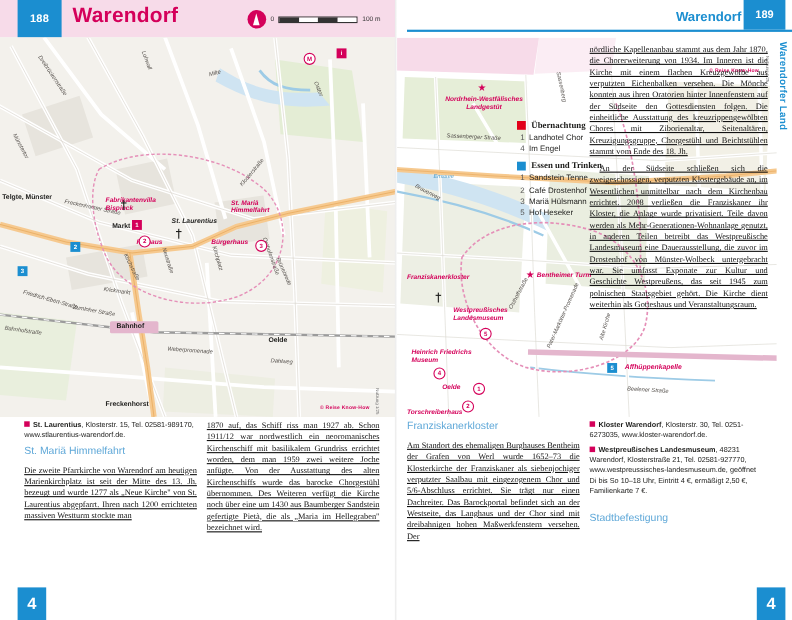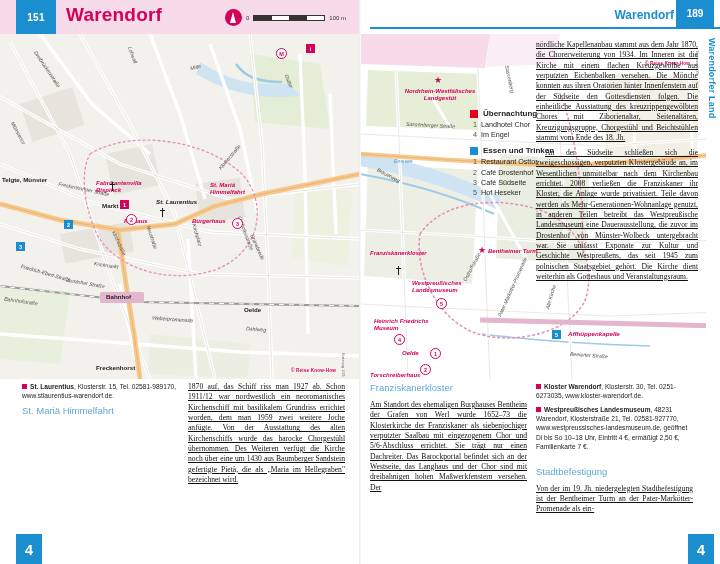--- a/index.html
+++ b/index.html
@@ -85,21 +85,21 @@
   .copy{position:absolute;right:24px;bottom:6px;font-family:"Liberation Sans",sans-serif;
     font-size:4.6px;color:#d4005a;font-weight:bold;letter-spacing:.2px;}
   .copy-v{position:absolute;right:14px;bottom:2px;font-family:"Liberation Sans",sans-serif;
     font-size:4px;color:#777;writing-mode:vertical-rl;}
 
   
   .legend{position:absolute;left:110px;top:75px;z-index:10;}
   .lg-head{display:flex;align-items:center;gap:5px;margin-bottom:2px;}
   .lg-sw{width:8px;height:8px;background:#e2001a;}
   .lg-sw.blue{background:#1b8ed0;}
-  .lg-ht{font-family:Liberation Sans, sans-serif;font-weight:bold;font-size:8px;color:#1d1d1b;}
+  .lg-ht{font-family:Liberation Serif, serif;font-weight:bold;font-size:8px;color:#1d1d1b;}
   .lg-item{font-family:"Liberation Sans",sans-serif;font-size:7.2px;color:#1d1d1b;
     margin-left:0;line-height:1.42;display:flex;gap:4px;}
   .lg-item .n{width:7px;text-align:right;color:#555;}
   .lg-gap{height:6px;}
 
   
   .cols{position:absolute;left:0;top:382px;width:360px;height:182px;}
   .col{position:absolute;top:0;width:157px;}
   .col-a{left:22px;}
   .col-b{left:188px;}
@@ -125,21 +125,21 @@
     color:#fff;font-family:"Liberation Sans",sans-serif;font-weight:bold;font-size:15px;}
 </style>
 </head>
 <body>
 
 <div class="spread">
 
   <div class="page page-left">
 
     <div class="hdr-left">
-      <div class="pagenum">151</div>
+      <div class="pagenum">188</div>
       <div class="title">Warendorf</div>
       <div class="scalebar">
         <div class="compass"></div>
         <div class="sc-num">0</div>
         <div class="sc-line">
             <i></i>
             <i></i>
             <i></i>
             <i></i>
           </div>
@@ -252,20 +252,21 @@
       <div class="num-pin" style="left:276px;top:14px;">M</div>
 
       <div class="copy">© Reise Know-How</div>
       <div class="copy-v">Nutzung 1/25</div>
     </div>
 
     <div class="cols">
       <div class="col col-a">
         <p class="infobox"><span class="bullet"></span><b>St. Laurentius</b><span>, Klosterstr. 15, Tel. 02581-989170, www.stlaurentius-warendorf.de.</span></p>
         <h3 class="subhead">St. Mariä Himmelfahrt</h3>
+        <p class="body-p">Die zweite Pfarrkirche von Warendorf am heutigen Marienkirchplatz ist seit der Mitte des 13. Jh. bezeugt und wurde 1277 als „Neue Kirche" von St. Laurentius abgepfarrt. Ihren nach 1200 errichteten massiven Westturm stockte man</p>
       </div>
       <div class="col col-b">
         <p class="body-p">1870 auf, das Schiff riss man 1927 ab. Schon 1911/12 war nordwestlich ein neoromanisches Kirchenschiff mit basilikalem Grundriss errichtet worden, dem man 1959 zwei weitere Joche anfügte. Von der Ausstattung des alten Kirchenschiffs wurde das barocke Chorgestühl übernommen. Des Weiteren verfügt die Kirche noch über eine um 1430 aus Baumberger Sandstein gefertigte Pietà, die als „Maria im Hellegraben" bezeichnet wird.</p>
       </div>
     </div>
 
     <div class="foot foot-left">
       <span>4</span>
     </div>
   </div>
@@ -365,29 +366,29 @@
             <span class="n">4</span>
             <span>Im Engel</span>
           </div>
         <div class="lg-gap"></div>
         <div class="lg-head">
           <span class="lg-sw blue"></span>
           <span class="lg-ht">Essen und Trinken</span>
         </div>
         <div class="lg-item">
             <span class="n">1</span>
-            <span>Restaurant Osttor</span>
+            <span>Sandstein Tenne</span>
           </div>
         <div class="lg-item">
             <span class="n">2</span>
             <span>Café Drostenhof</span>
           </div>
         <div class="lg-item">
             <span class="n">3</span>
-            <span>Café Südseite</span>
+            <span>Mariä Hülsmann</span>
           </div>
         <div class="lg-item">
             <span class="n">5</span>
             <span>Hof Heseker</span>
           </div>
       </div>
     </div>
 
     <div class="hdr-right">
       <div class="rule"></div>
@@ -406,21 +407,20 @@
 
     <div class="cols">
       <div class="col col-ra">
         <h3 class="subhead">Franziskanerkloster</h3>
         <p class="body-p">Am Standort des ehemaligen Burghauses Bentheim der Grafen von Werl wurde 1652–73 die Klosterkirche der Franziskaner als siebenjochiger verputzter Saalbau mit eingezogenem Chor und 5/6-Abschluss errichtet. Sie trägt nur einen Dachreiter. Das Barockportal befindet sich an der Westseite, das Langhaus und der Chor sind mit dreibahnigen hohen Maßwerkfenstern versehen. Der</p>
       </div>
       <div class="col col-rb">
         <p class="infobox"><span class="bullet"></span><b>Kloster Warendorf</b><span>, Klosterstr. 30, Tel. 0251-6273035, www.kloster-warendorf.de.</span></p>
         <p class="infobox"><span class="bullet"></span><b>Westpreußisches Landesmuseum</b><span>, 48231 Warendorf, Klosterstraße 21, Tel. 02581-927770, www.westpreussisches-landesmuseum.de, geöffnet Di bis So 10–18 Uhr, Eintritt 4 €, ermäßigt 2,50 €, Familienkarte 7 €.</span></p>
         <h3 class="subhead" style="margin-top:14px;">Stadtbefestigung</h3>
-        <p class="body-p">Von der im 19. Jh. niedergelegten Stadtbefestigung ist der Bentheimer Turm an der Pater-Markötter-Promenade als ein-</p>
       </div>
     </div>
 
     <div class="foot foot-right">
       <span>4</span>
     </div>
   </div>
 
 </div>
 

